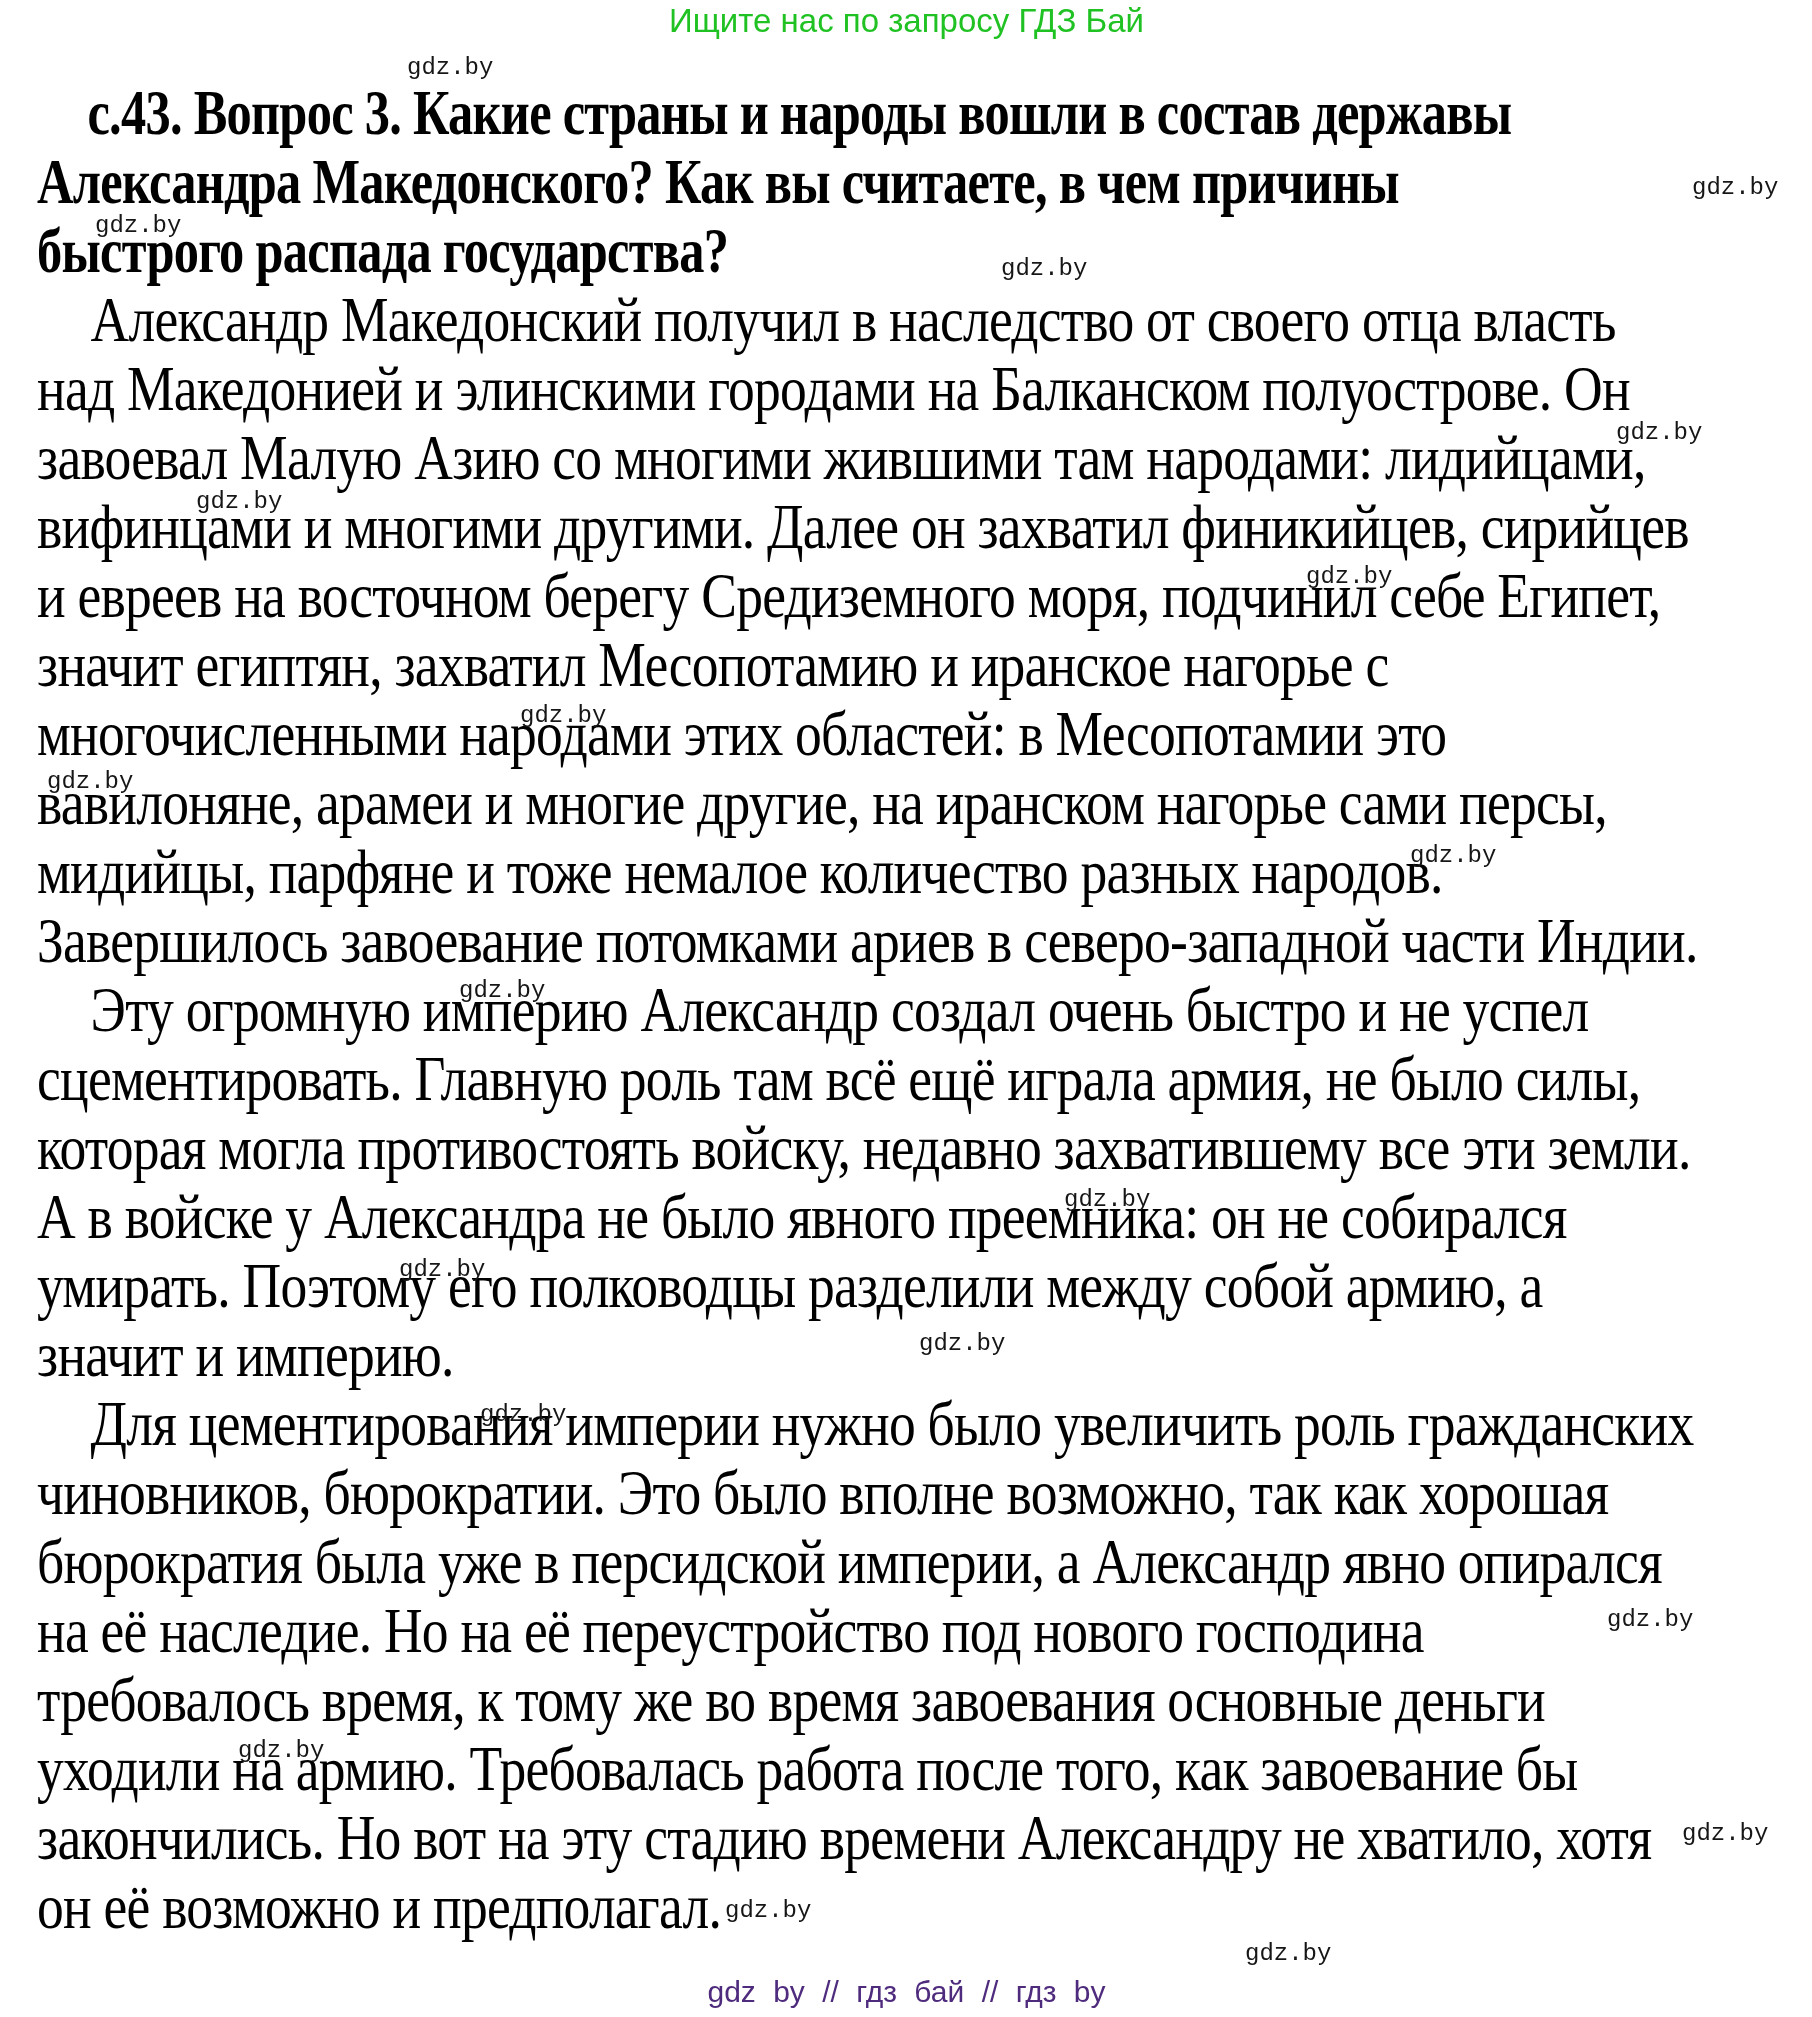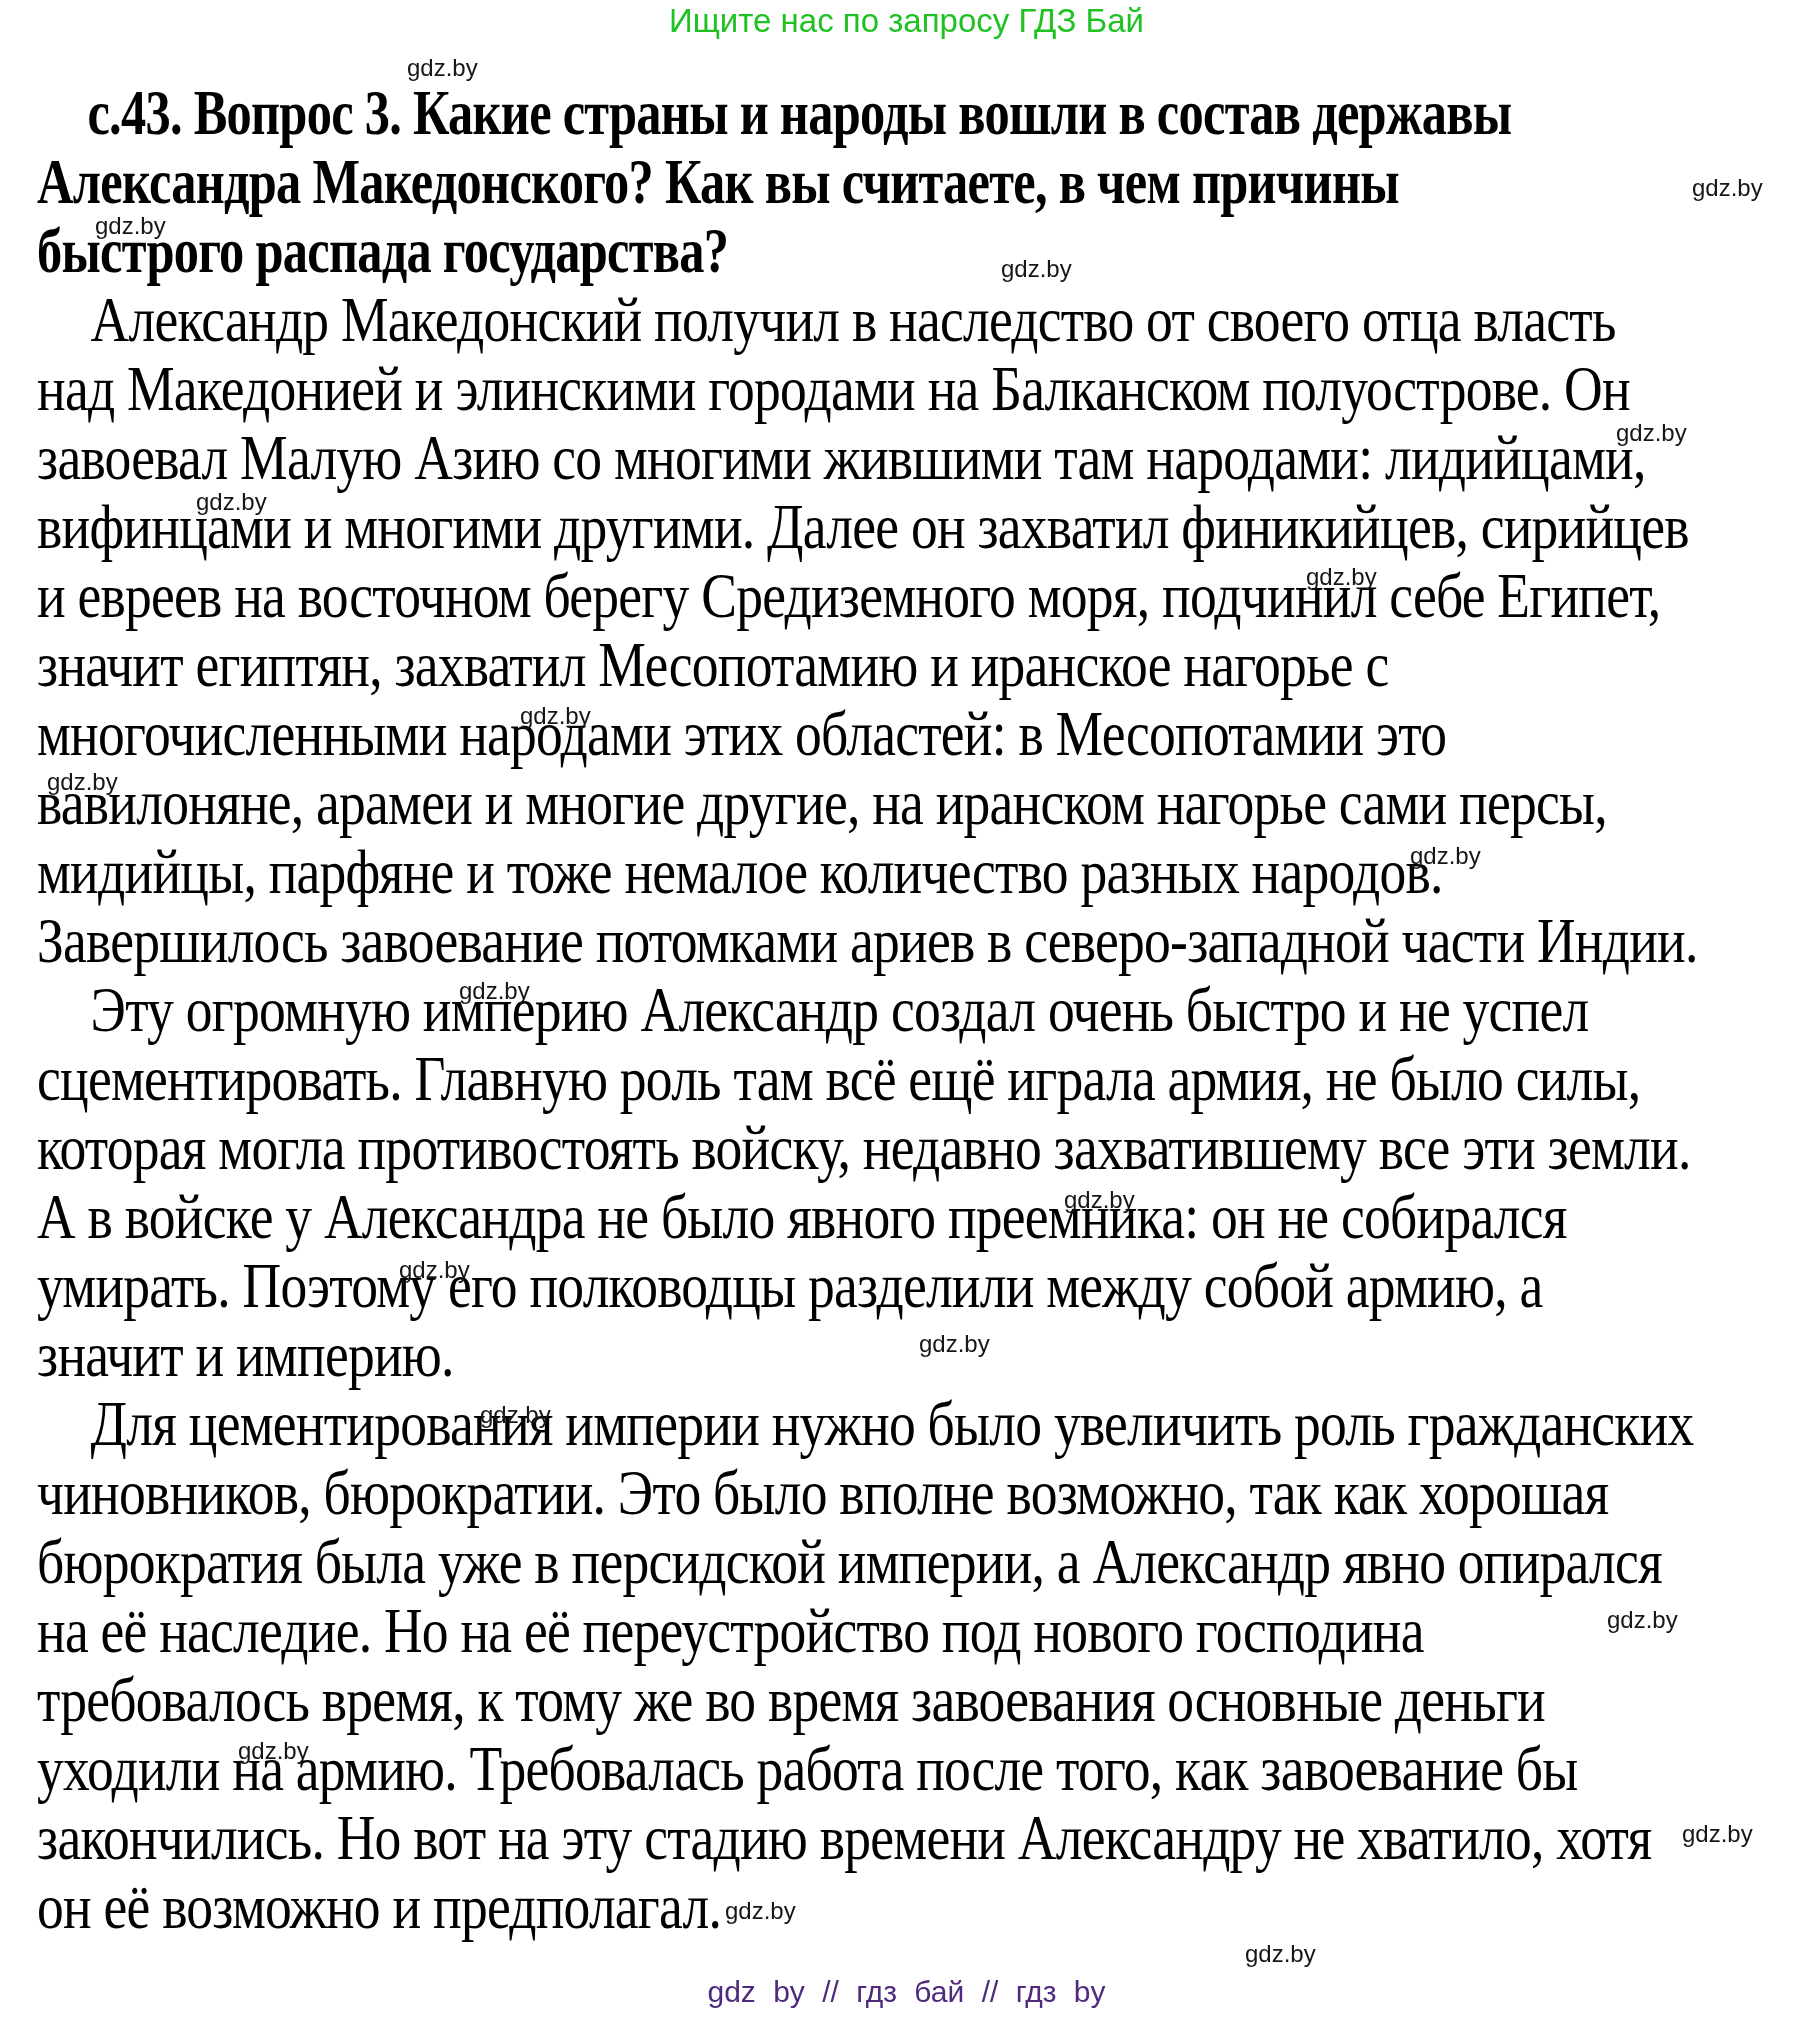--- a/index.html
+++ b/index.html
@@ -39,21 +39,21 @@
     transform-origin: 0 50%;
     letter-spacing: -0.9px;
   }
   .line.heading {
     font-weight: bold;
     transform: scaleX(0.80);
   }
   .line.indent { padding-left: 63px; }
   .watermark {
     position: absolute;
-    font-family: Liberation Sans, sans-serif;
+    font-family: Liberation Mono, monospace;
     font-size: 24px;
     color: var(--watermark, #161616);
     white-space: nowrap;
   }
   .footer {
     position: absolute;
     top: 1975px;
     left: 0;
     width: 100%;
     text-align: center;

